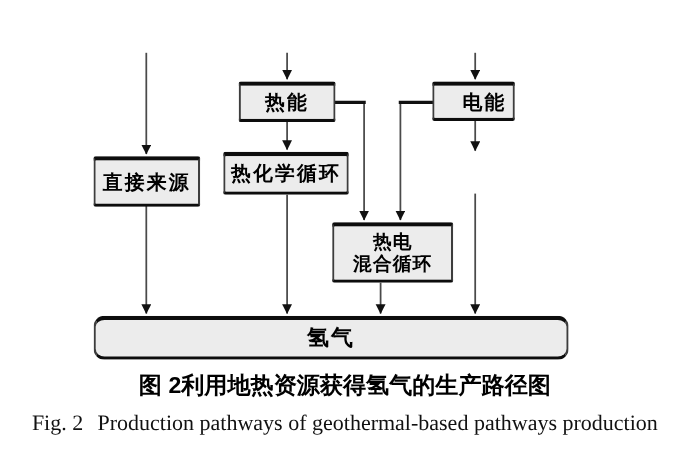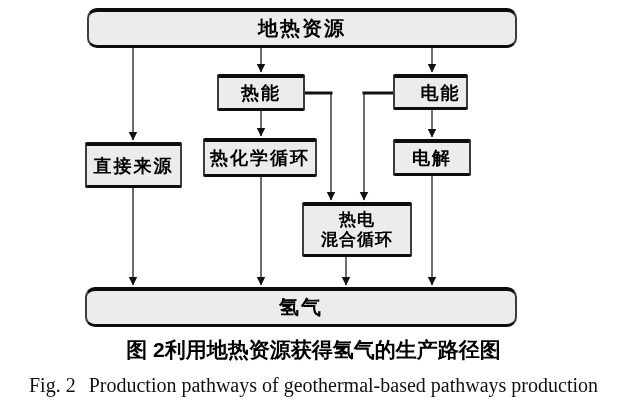--- a/index.html
+++ b/index.html
@@ -80,43 +80,37 @@
       <line x1="331" y1="93" x2="331" y2="200" marker-end="url(#ah)"></line>
       <line x1="364" y1="93" x2="364" y2="200" marker-end="url(#ah)"></line>
     </g>
 
     <g stroke="#111111" stroke-width="3" fill="none">
       <line x1="303" y1="93" x2="332.5" y2="93"></line>
       <line x1="395" y1="93" x2="362.5" y2="93"></line>
     </g>
   </svg>
 
-  <div class="node big" style="left:87px; top:8px; width:430px; height:40px;">
-    <span>地热资源</span>
-  </div>
 
   <div class="node mid" style="left:217px; top:74px; width:88px; height:37px;">
     <span>热能</span>
   </div>
 
   <div class="node mid" style="left:393px; top:74px; width:75px; height:36px;padding-left:20px;">
     <span>电能</span>
   </div>
 
   <div class="node mid" style="left:85px; top:142px; width:97px; height:46px;">
     <span>直接来源</span>
   </div>
 
   <div class="node mid" style="left:203px; top:138px; width:114px; height:39px;">
     <span>热化学循环</span>
   </div>
 
-  <div class="node mid" style="left:393px; top:139px; width:78px; height:37px;">
-    <span>电解</span>
-  </div>
 
   <div class="node small" style="left:302px; top:202px; width:110px; height:55px;">
     <span>热电</span>
     <span>混合循环</span>
   </div>
 
   <div class="node big" style="left:85px; top:287px; width:432px; height:40px;">
     <span>氢气</span>
   </div>
 

